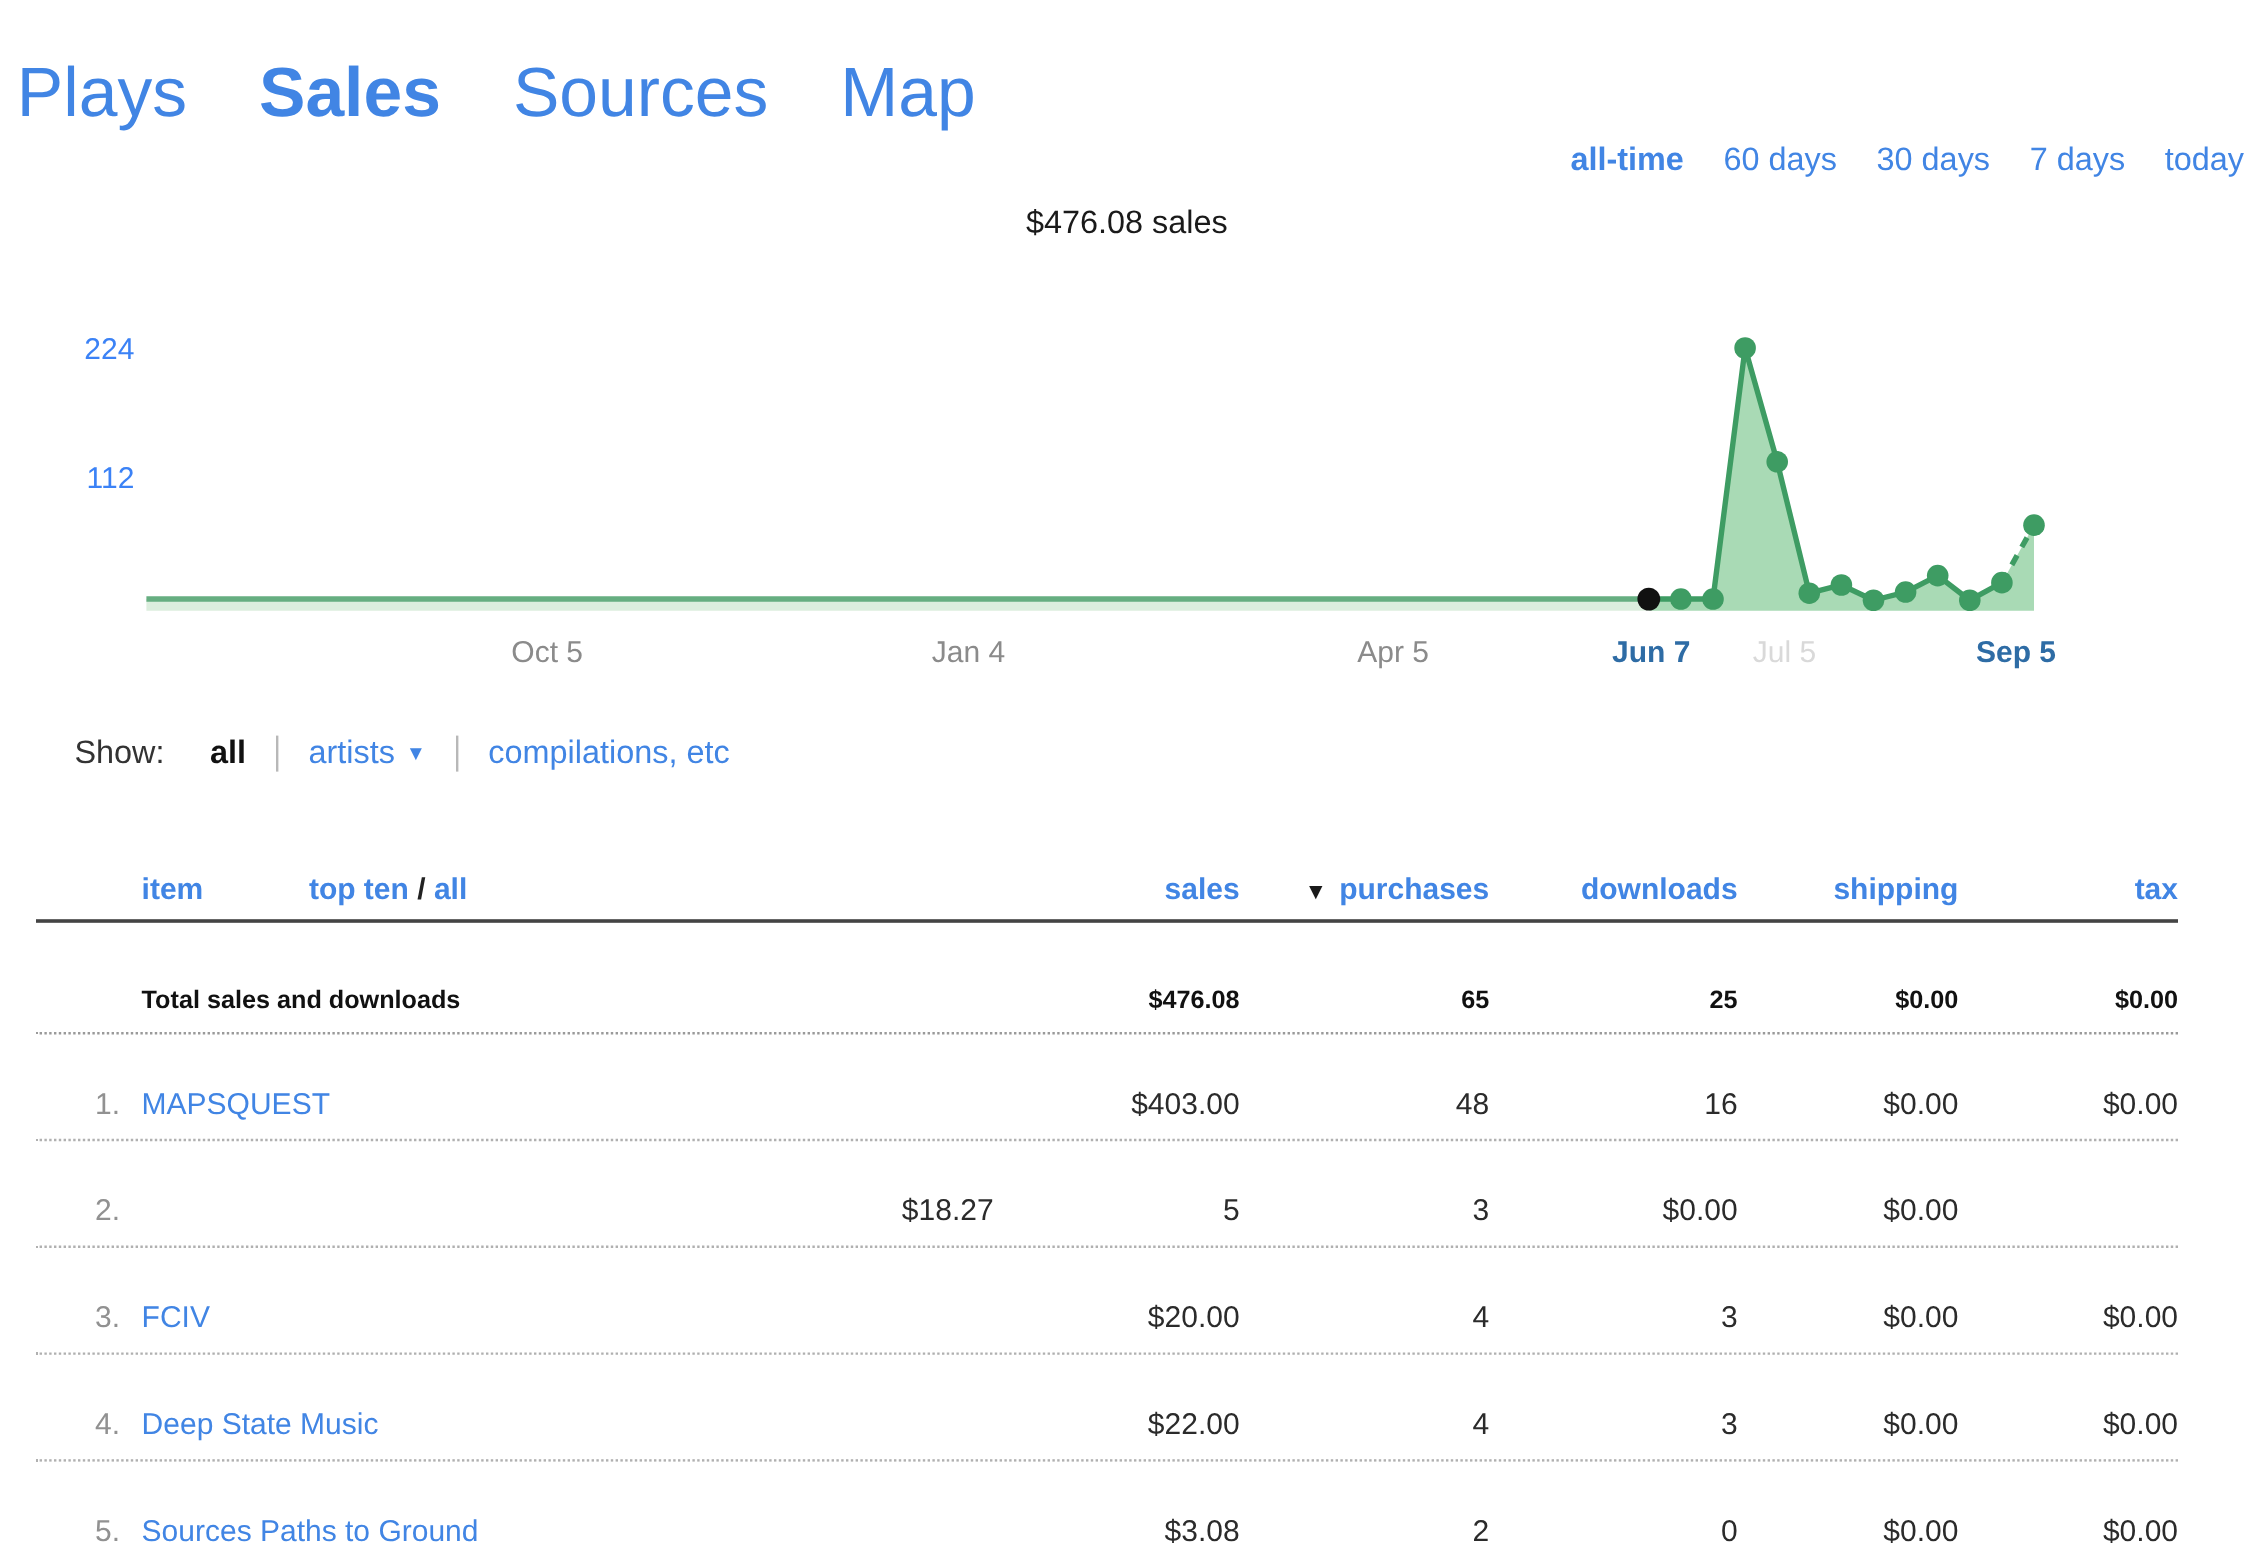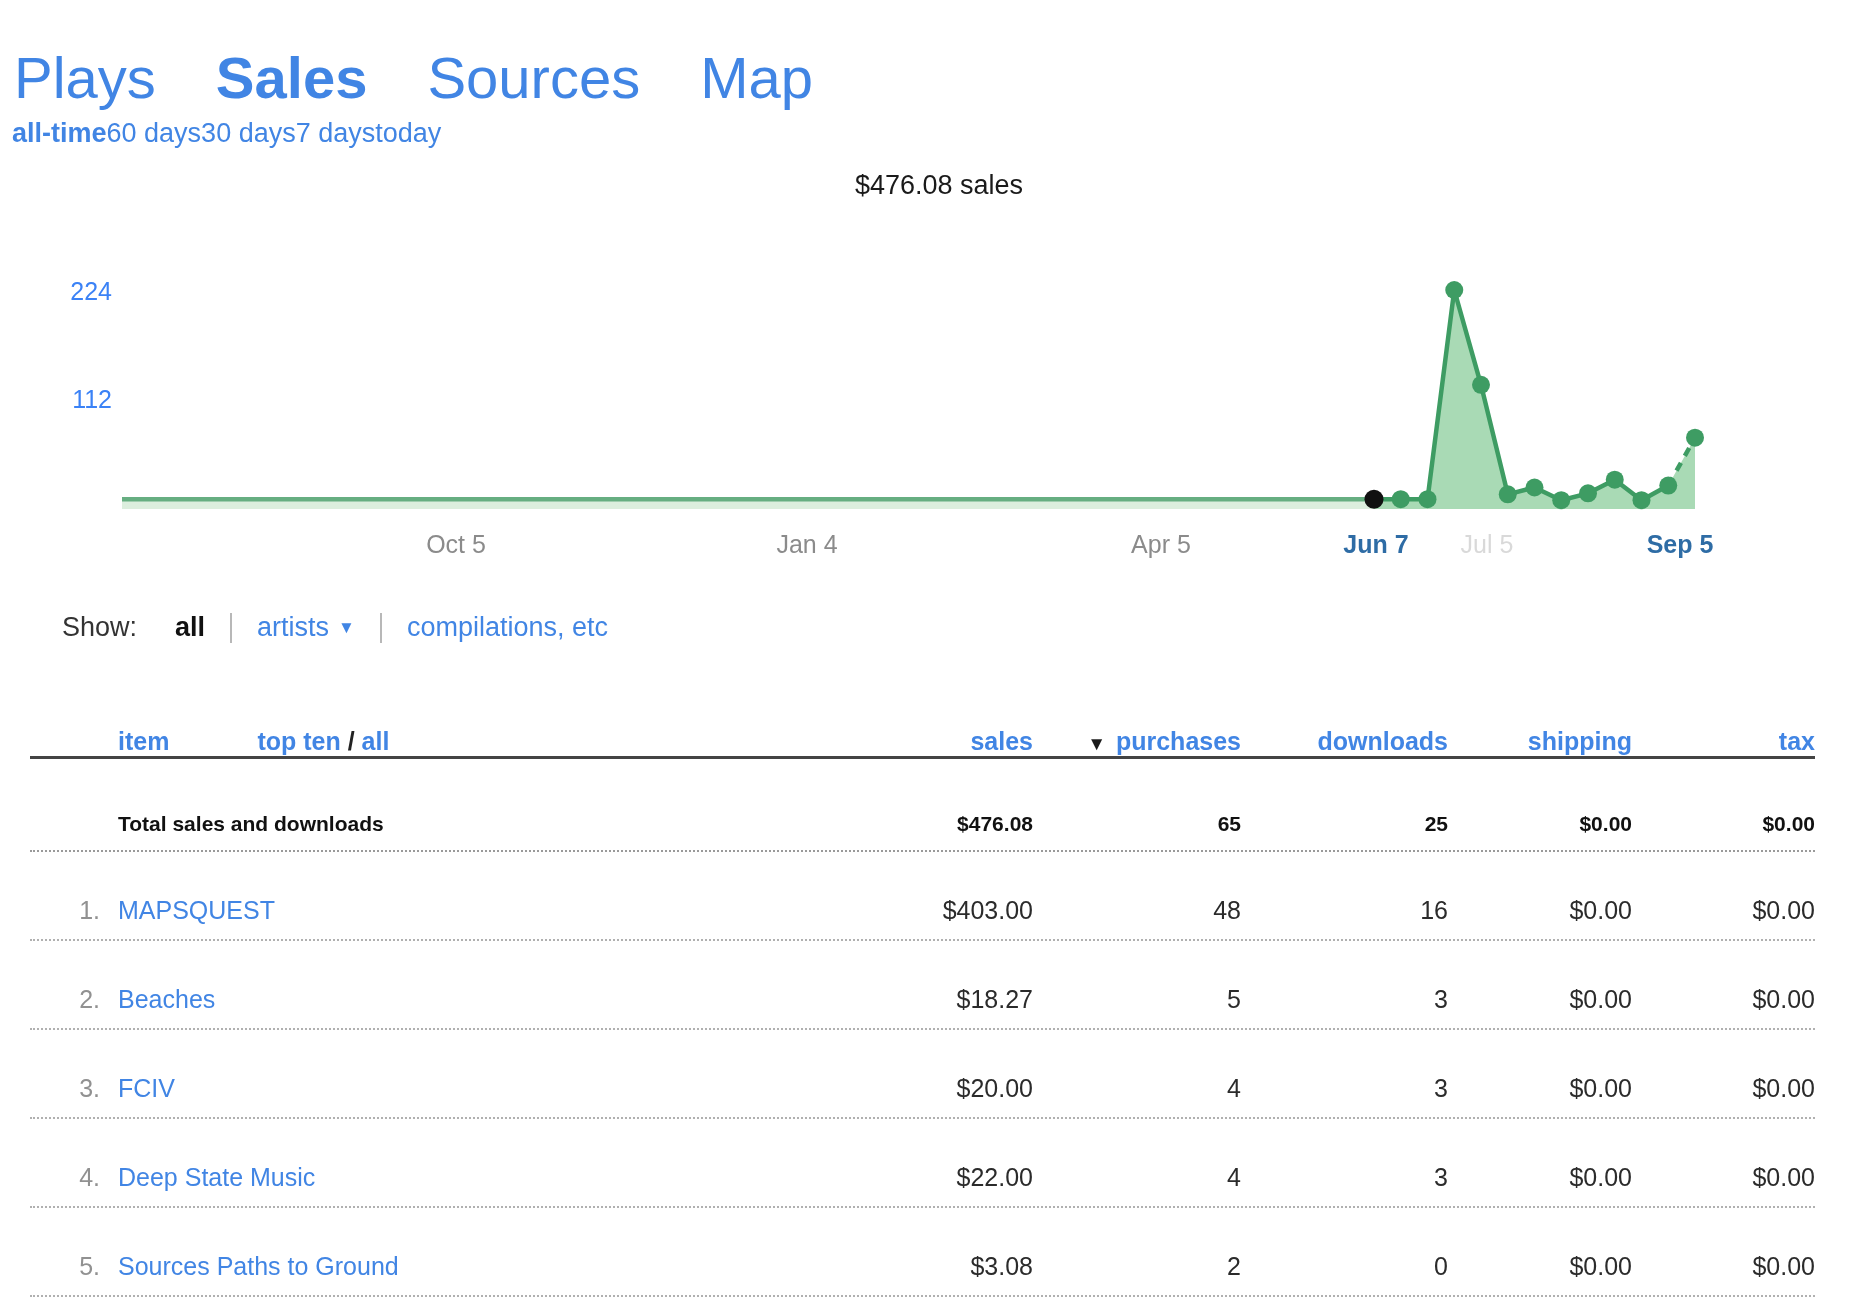--- a/index.html
+++ b/index.html
@@ -9,21 +9,21 @@
     --blue:#4185e4;--axis-blue:#2e6ca5;--green:#3e9c63;--green-faded:#66ae81;
     --fill:#a9dab5;--fill-faded:#dceede;
   }
 
   
   .nav-tabs{position:absolute;top:44px;left:14px;right:0;display:flex;gap:60px;
     font-size:58px;color:var(--blue)}
   .nav-tab{cursor:pointer}
   .nav-tab.active{font-weight:bold}
 
-  .filters{position:absolute;top:118px;left:12px;right:0;display:flex;justify-content:flex-start;
+  .filters{position:absolute;top:118px;left:22px;right:0;display:flex;justify-content:flex-end;gap:33px;
     font-size:27px;color:var(--blue)}
   .filter{cursor:pointer}
   .filter.active{font-weight:bold}
 
   .dateline{position:absolute;top:170px;left:8px;right:0;display:flex;justify-content:center;gap:100px;
     font-size:27px;color:#1a1a1a}
 
   
   .ylabel{position:absolute;left:40px;width:72px;text-align:right;font-size:25px;color:#3b82f6}
   #y-tick-top{top:277px}
@@ -39,21 +39,21 @@
   .show-row{position:absolute;top:612px;left:62px;display:flex;align-items:center;font-size:27px}
   .show-label{color:#333}
   .show-all{font-weight:bold;color:#111;margin-left:38px;cursor:pointer}
   .vdiv{width:2px;height:30px;background:#b8b8b8;margin:0 25px}
   .show-link{color:var(--blue);cursor:pointer}
   .caret{font-size:17px;margin-left:9px;color:var(--blue)}
 
   
   .stats-table{position:absolute;left:30px;top:700px;width:1815px;box-sizing:border-box;padding-right:30px}
   .trow{display:grid;grid-template-columns:70px 1fr 205px 208px 207px 184px 183px;align-items:end}
-  .thead{height:56px;border-bottom:3px solid #444;
+  .thead{height:56px;padding-bottom:10px;border-bottom:3px solid #444;
     font-weight:bold;color:var(--blue);font-size:25px}
   .cell-num{text-align:right}
   .item-cell{padding-left:18px;white-space:nowrap}
   .head-item-group .topten{margin-left:88px}
   .head-link{cursor:pointer}
   .slash{color:#222;font-weight:bold}
   .sort-caret{color:#1a1a1a;font-size:19px;margin-right:10px;font-weight:normal}
   .total-row{height:77px;padding-bottom:14px;font-weight:bold;font-size:21px;color:#111;
     border-bottom:2px dotted #9a9a9a}
   .drow{height:73px;padding-bottom:14px;font-size:25px;color:#2b2b2b;border-bottom:2px dotted #b0b0b0}
@@ -157,21 +157,20 @@
     <div class="item-cell"><span class="item-link">MAPSQUEST</span></div>
     <div class="cell-num">$403.00</div>
     <div class="cell-num">48</div>
     <div class="cell-num">16</div>
     <div class="cell-num">$0.00</div>
     <div class="cell-num">$0.00</div>
   </div>
 
   <div class="trow drow">
     <div class="rank">2.</div>
-    <div class="item-cell"><span class="item-link">Beaches</span></div>
     <div class="cell-num">$18.27</div>
     <div class="cell-num">5</div>
     <div class="cell-num">3</div>
     <div class="cell-num">$0.00</div>
     <div class="cell-num">$0.00</div>
   </div>
 
   <div class="trow drow">
     <div class="rank">3.</div>
     <div class="item-cell"><span class="item-link">FCIV</span></div>

